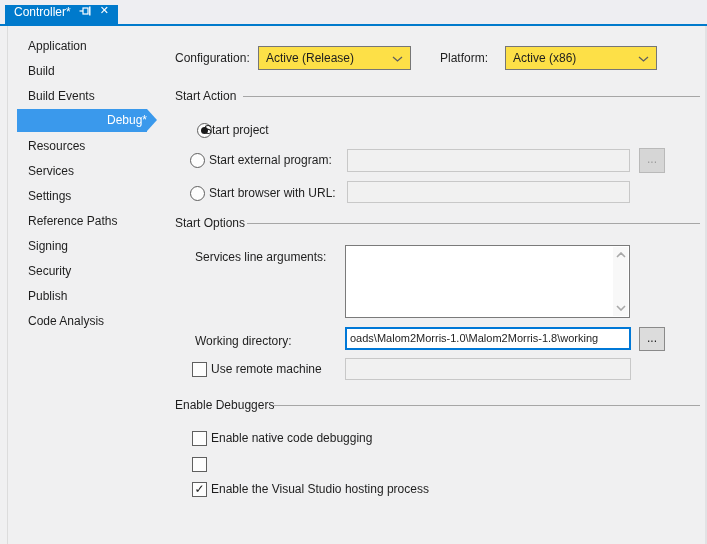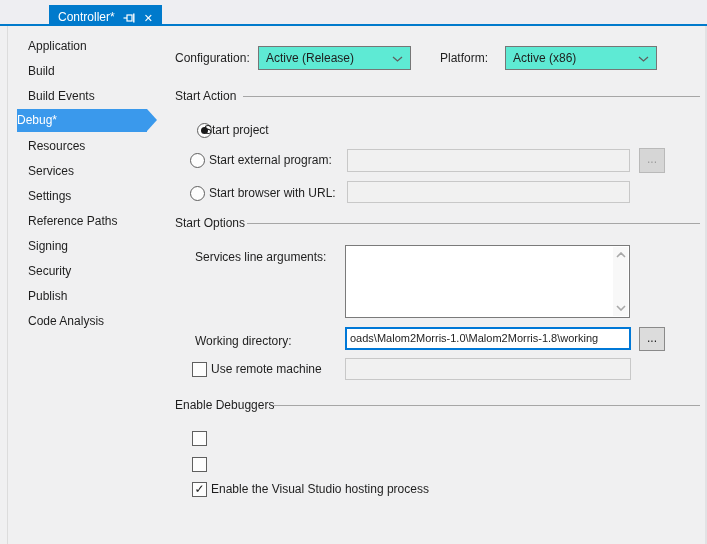--- a/index.html
+++ b/index.html
@@ -3,41 +3,41 @@
 <meta charset="utf-8">
 <style>
   html,body{margin:0;padding:0;background:#ffffff;}
   .screen{position:relative;width:707px;height:544px;background:#f0f0f1;overflow:hidden;
           font-family:"Liberation Sans",sans-serif;font-size:12px;color:#1e1e1e;}
 
   
   .tabbar{position:absolute;left:0;top:0;right:0;height:24px;background:#eeeef2;}
   .accent-line{position:absolute;left:0;top:24px;right:0;height:2px;background:#007acc;}
   .tab{position:absolute;left:5px;top:5px;height:19px;background:#007acc;color:#fff;
-       display:flex;align-items:flex-end;padding:0 9px;gap:8px;white-space:nowrap;margin-left:44px;}
+       display:flex;align-items:flex-start;padding:0 9px;gap:8px;white-space:nowrap;}
   .tab .close-x{font-size:11px;line-height:11px;color:#fff;}
   .tab svg{display:block;}
 
   
   .left-rule{position:absolute;left:7px;top:26px;bottom:0;width:1px;background:#dcdcdc;}
   .right-rule{position:absolute;right:0;top:26px;bottom:0;width:2px;background:#e2e2e4;}
 
   
-  .side-item{position:absolute;left:28px;height:25px;line-height:25px;white-space:nowrap;cursor:default;}
+  .side-item{position:absolute;left:28px;height:25px;line-height:25px;white-space:nowrap;cursor:default;text-align:right;}
   .side-item.selected{left:17px;width:130px;height:23px;line-height:23px;
                       background:#3a99ec;color:#fff;}
   .side-item.selected::after{content:"";position:absolute;right:-10px;top:0;width:0;height:0;
       border-top:11.5px solid transparent;border-bottom:11.5px solid transparent;border-left:10px solid #3a99ec;}
 
   
   .lbl{position:absolute;white-space:nowrap;line-height:14px;}
   .group-title{position:absolute;white-space:nowrap;line-height:14px;}
   .group-line{position:absolute;height:1px;background:#a6a6a6;}
 
-  .dd{position:absolute;height:24px;box-sizing:border-box;background:#5eead4;border:1px solid #767676;
+  .dd{position:absolute;height:24px;box-sizing:border-box;background:#fde047;border:1px solid #767676;
       display:flex;align-items:center;justify-content:space-between;padding:0 7px;}
 
   .radio{position:absolute;width:13px;height:13px;border:1px solid #5f5f5f;border-radius:50%;background:#fdfdfd;}
   .radio.on::after{content:"";position:absolute;left:3px;top:3px;width:7px;height:7px;border-radius:50%;background:#1b1b1b;}
 
   .cb{position:absolute;width:13px;height:13px;border:1px solid #5f5f5f;background:#fdfdfd;text-align:center;}
   .cb .mark{display:block;font-size:12px;line-height:13px;color:#1b1b1b;}
 
   .tb{position:absolute;box-sizing:border-box;background:#ffffff;border:1px solid #7a7a7a;}
   .tb.disabled{background:#f1f1f1;border-color:#c8c8c8;}
@@ -156,20 +156,21 @@
   <span class="cb" style="left:192px;top:362px"></span>
   <div class="lbl" style="left:211px;top:362px">Use remote machine</div>
   <div class="tb disabled" style="left:345px;top:358px;width:286px;height:22px">
     <span class="txt"></span>
   </div>
 
   <div class="group-title" style="left:175px;top:398px">Enable Debuggers</div>
   <div class="group-line" style="left:273px;top:405px;width:427px"></div>
 
   <span class="cb" style="left:192px;top:431px"></span>
+  <div class="lbl" style="left:211px;top:431px">Enable native code debugging</div>
 
   <span class="cb" style="left:192px;top:457px"></span>
 
   <span class="cb" style="left:192px;top:482px">
     <span class="mark">✓</span>
   </span>
   <div class="lbl" style="left:211px;top:482px">Enable the Visual Studio hosting process</div>
 
 </div>
 

